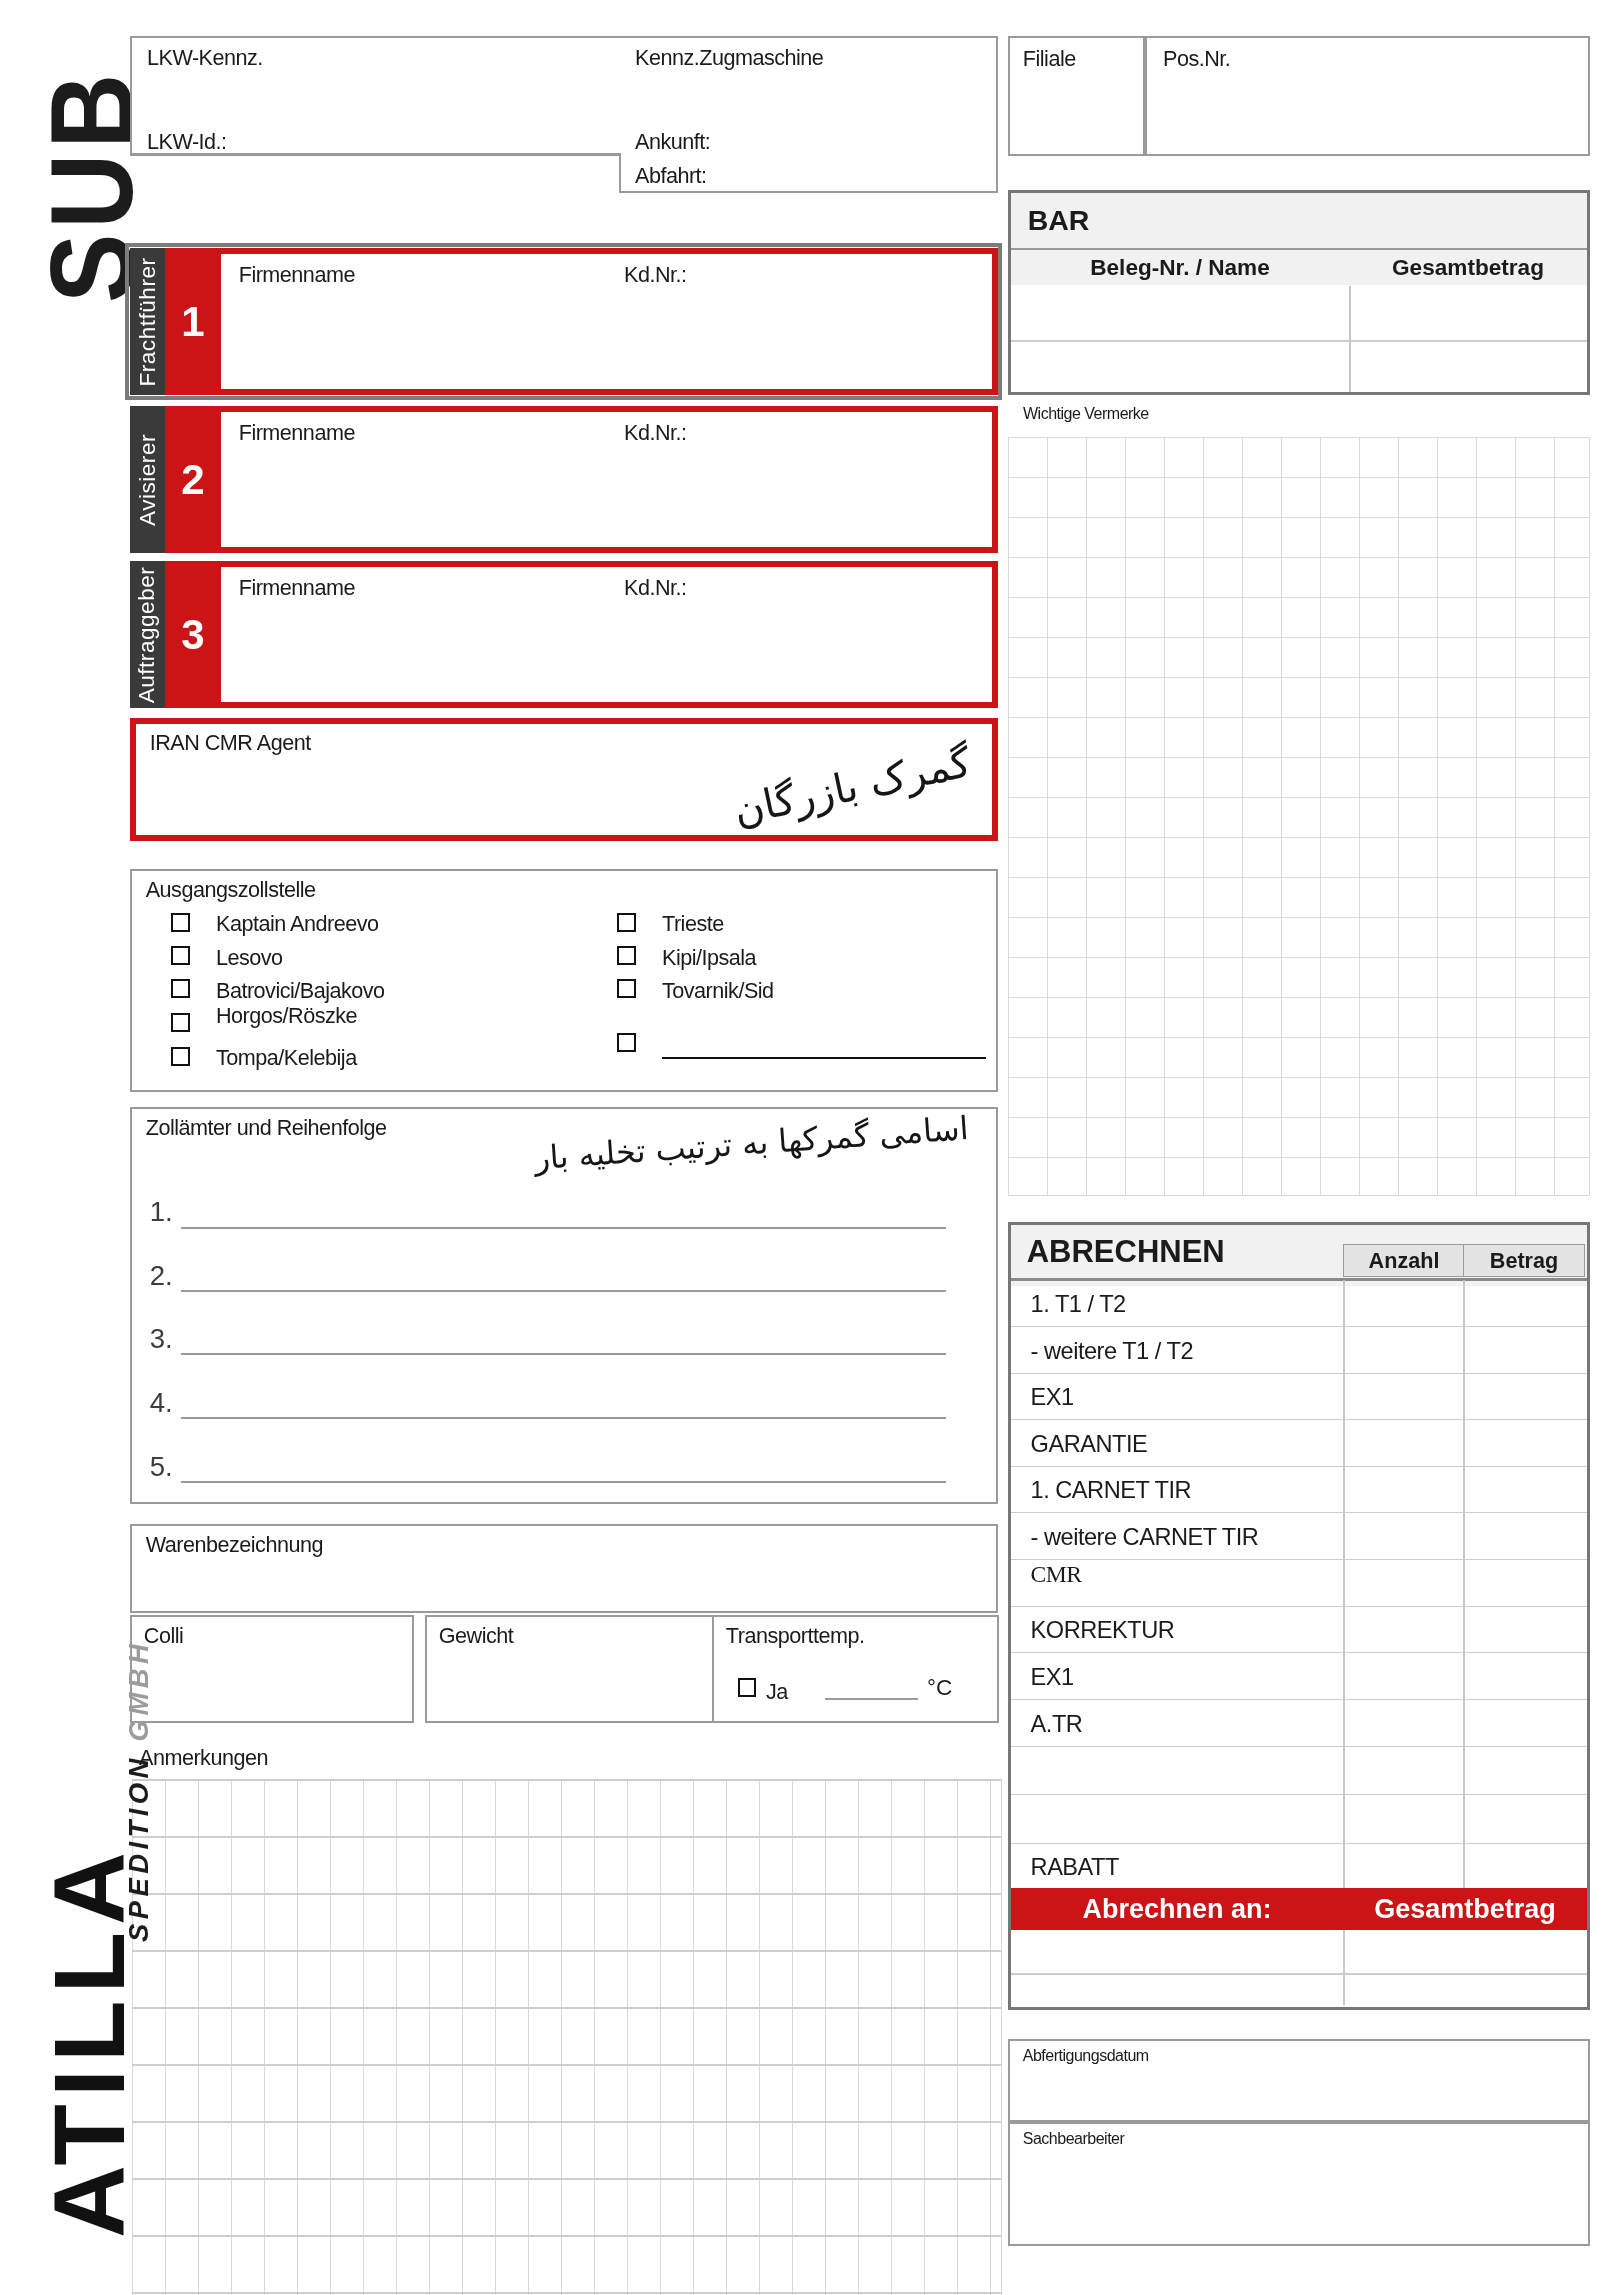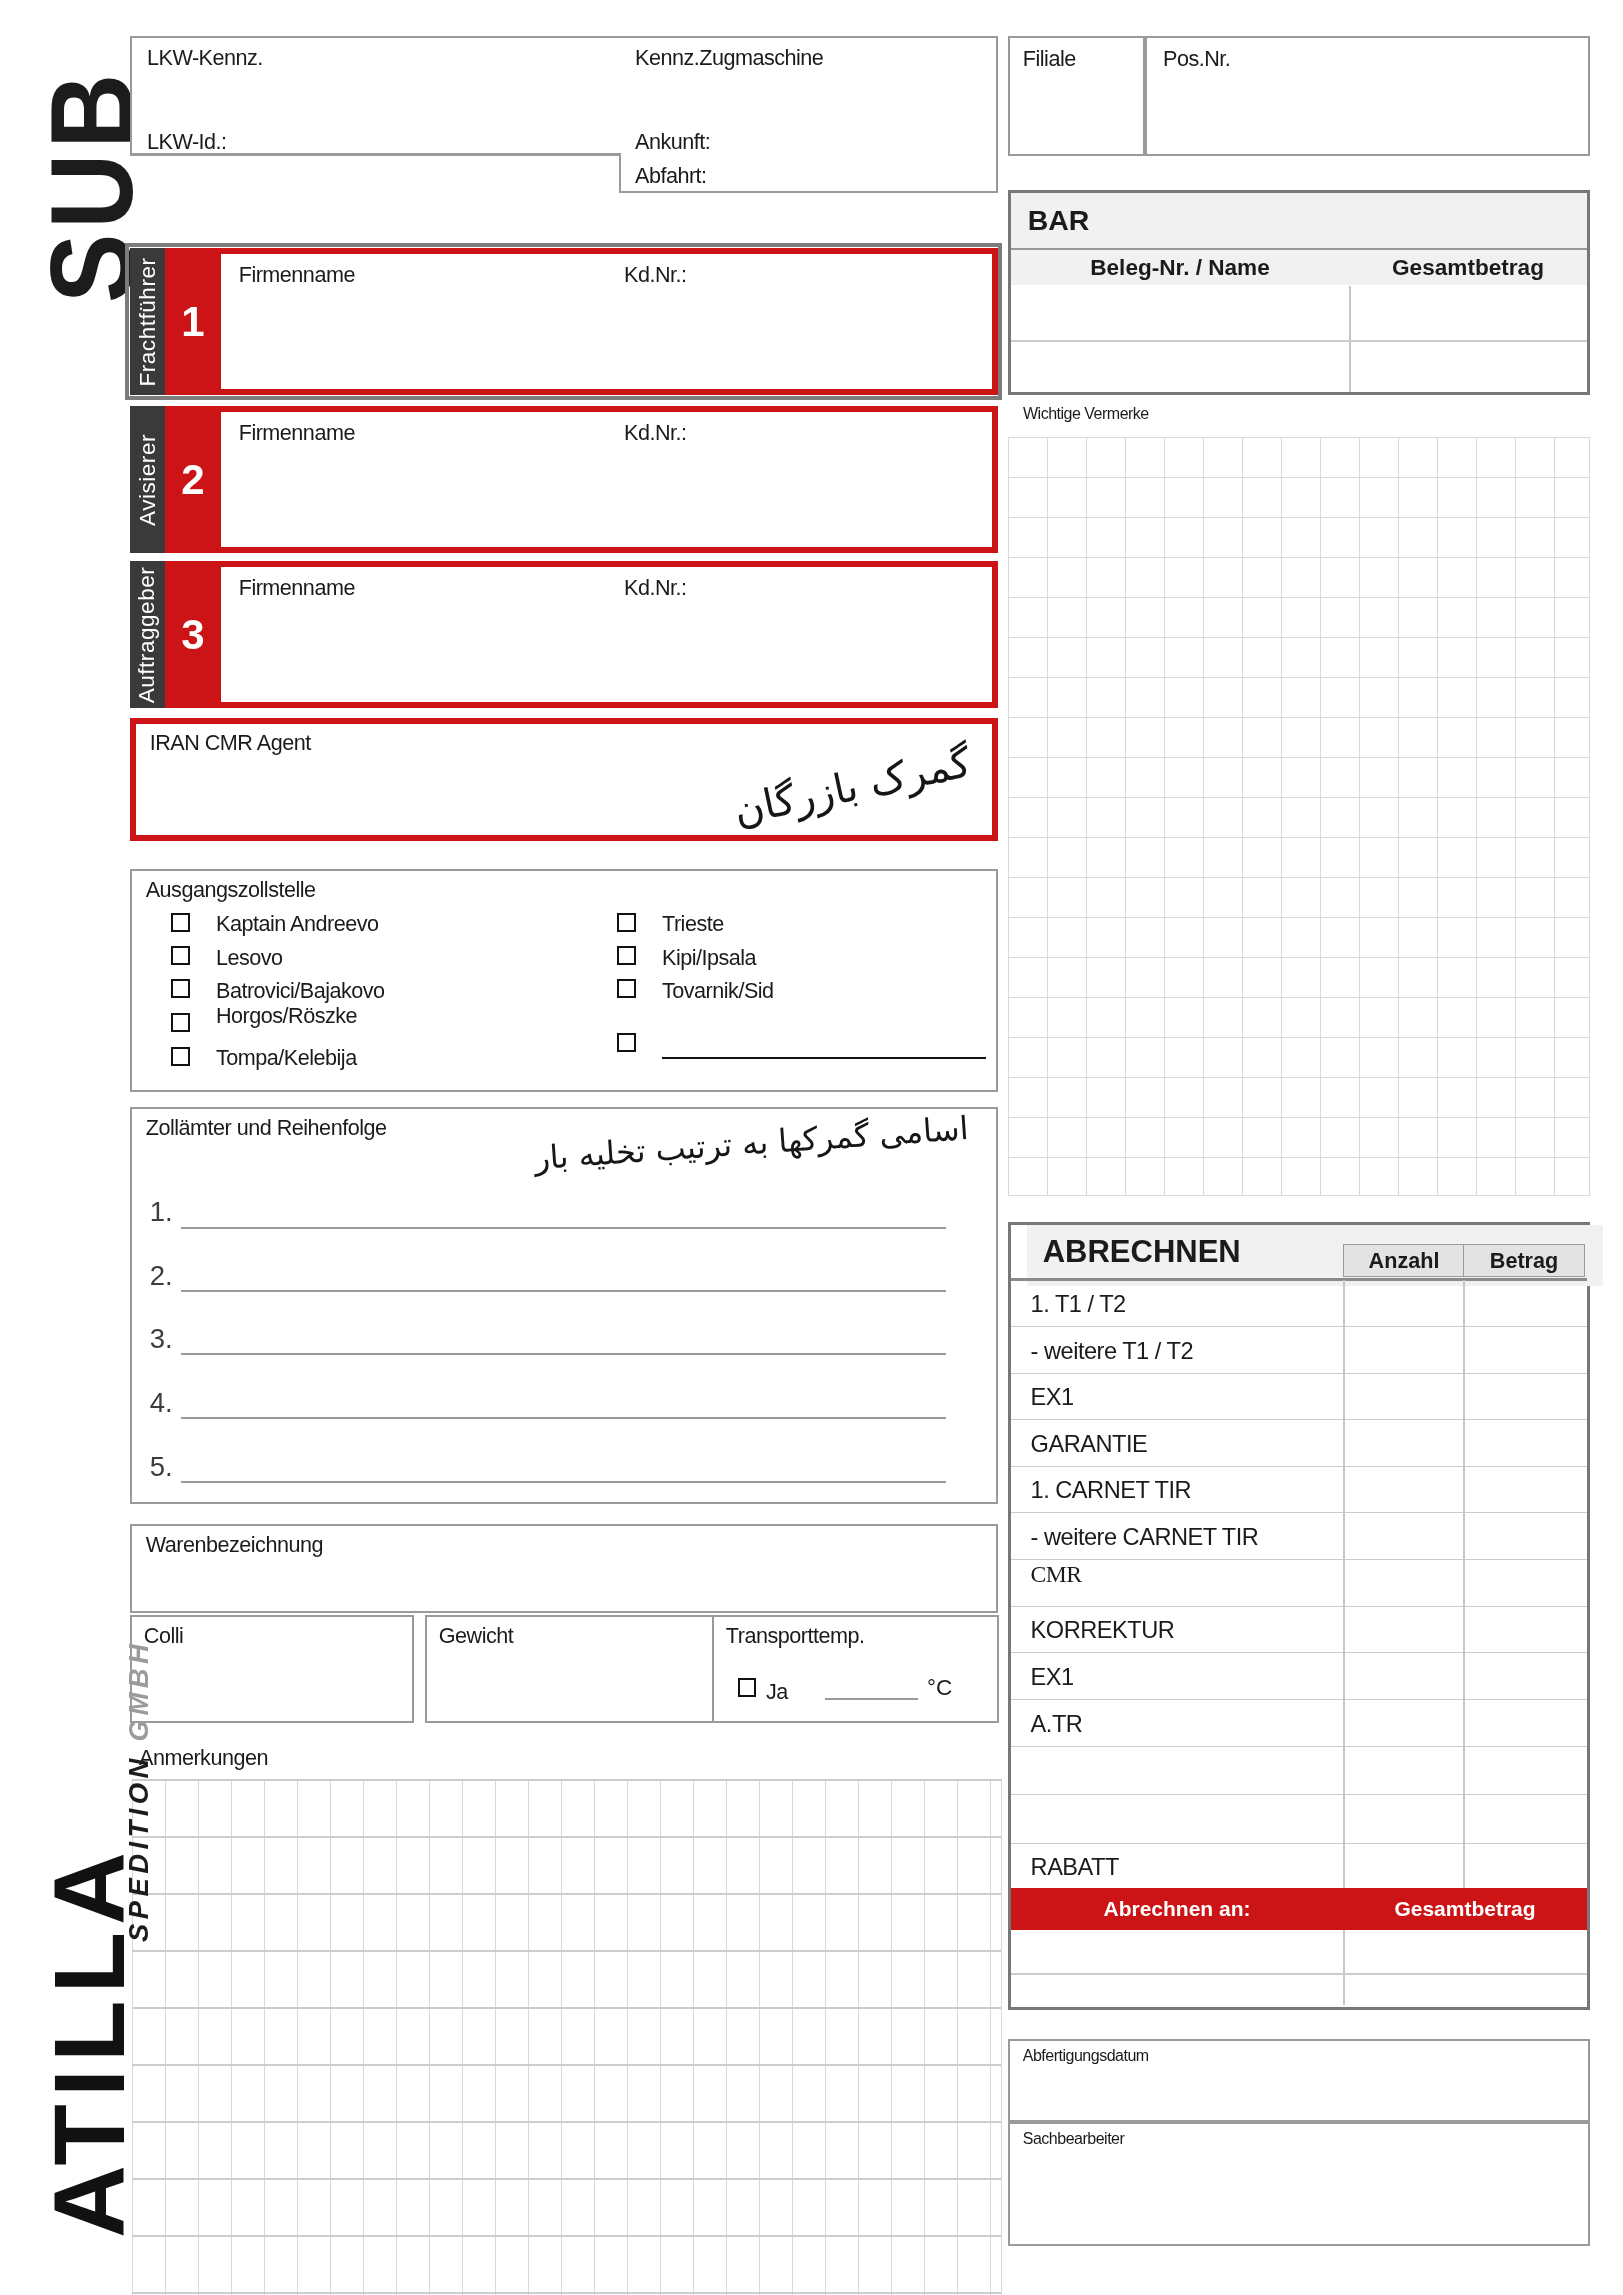--- a/index.html
+++ b/index.html
@@ -37,21 +37,21 @@
     background-size:39px 40px;}
   .grid-anmerk{background-color:#fff;border-right:1.5px solid #d8d8d8;box-sizing:border-box;
     background-image:linear-gradient(to bottom,#cdcdcd 2px,transparent 2px),linear-gradient(to right,#d8d8d8 1.5px,transparent 1.5px);
     background-size:33px 57px;}
 
   
   .rowline{position:absolute;left:0;right:0;height:1.5px;background:#cccccc;}
   .vline{position:absolute;width:1.5px;background:#c6c6c6;}
   .tbl-row-label{position:absolute;left:19.6px;font-size:23.6px;letter-spacing:-0.5px;white-space:nowrap;}
   .hdrcell{position:absolute;background:#e3e3e3;border:1.5px solid #9a9a9a;box-sizing:border-box;display:flex;align-items:center;justify-content:center;font-size:21.6px;font-weight:bold;}
-  .redbar{position:absolute;background:#cc1316;color:#fff;font-weight:bold;font-size:21px;}
+  .redbar{position:absolute;background:#cc1316;color:#fff;font-weight:bold;font-size:27px;}
 
   .handwriting{font-family:"DejaVu Sans",sans-serif;color:#161616;}
   .underline{position:absolute;height:2px;background:#9a9a9a;}
 </style>
 </head>
 <body>
 
 <div class="page">
 
   <div class="abs sub-logo" style="left:25.5px;top:303px;">SUB</div>
@@ -184,21 +184,21 @@
     <div class="cb" style="left:23.6px;top:61px;"></div>
     <div class="abs lbl" style="left:52px;top:62px;">Ja</div>
     <div class="abs" style="left:111px;top:81px;width:93px;height:2px;background:#9a9a9a;"></div>
     <div class="abs" style="left:213px;top:58px;font-size:22.6px;">°C</div>
   </div>
 
   <div class="abs lbl" style="left:139px;top:1745px;">Anmerkungen</div>
   <div class="abs grid-anmerk" style="left:132px;top:1779px;width:870px;height:516px;"></div>
 
   <div class="abs dbox" style="left:1008px;top:1222px;width:582px;height:788px;">
-    <div class="abs" style="left:16px;top:0;width:100%;height:61px;background:#f1f1f1;">
+    <div class="abs" style="left:0;top:0;width:100%;height:61px;background:#f1f1f1;">
       <div class="abs" style="left:15.7px;top:8.8px;font-size:31px;font-weight:bold;">ABRECHNEN</div>
     </div>
     <div class="hdrcell" style="left:332px;top:19px;width:122px;height:33px;">Anzahl</div>
     <div class="hdrcell" style="left:452px;top:19px;width:122px;height:33px;">Betrag</div>
     <div class="abs" style="left:0;top:53px;width:100%;height:2.5px;background:#8a8a8a;"></div>
 
     <div class="abs vline" style="left:332px;top:55px;height:608px;"></div>
     <div class="abs vline" style="left:452px;top:55px;height:608px;"></div>
 
     <div class="abs" style="left:0;top:55px;width:100%;height:47px;border-bottom:1.5px solid #ccc;box-sizing:border-box;">

